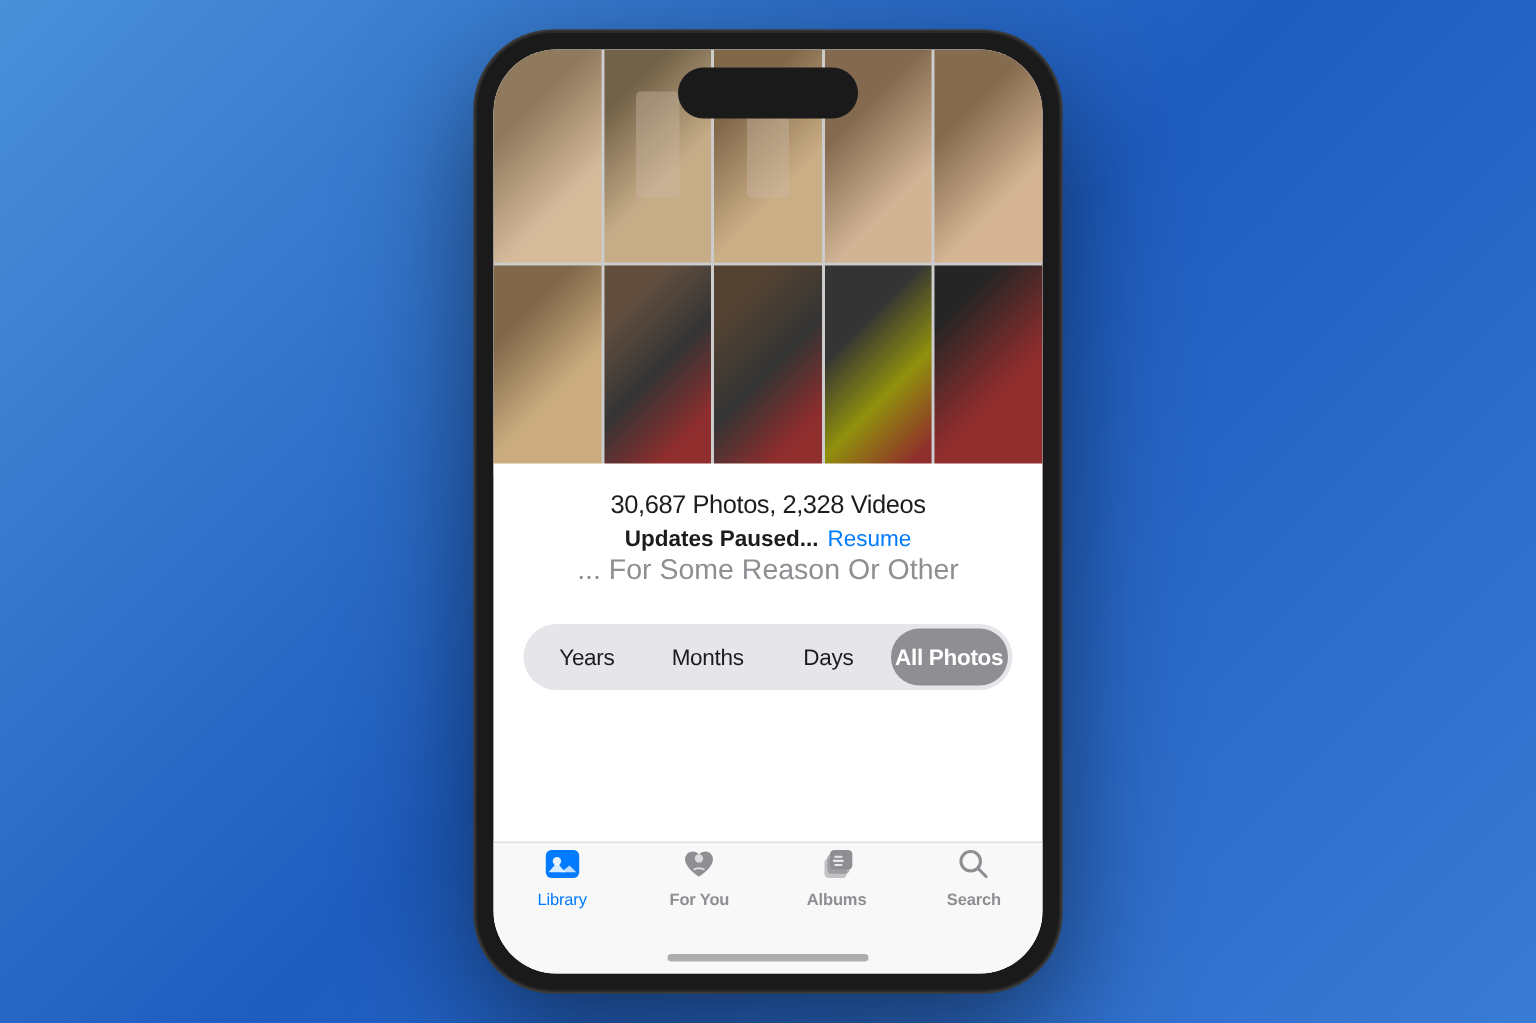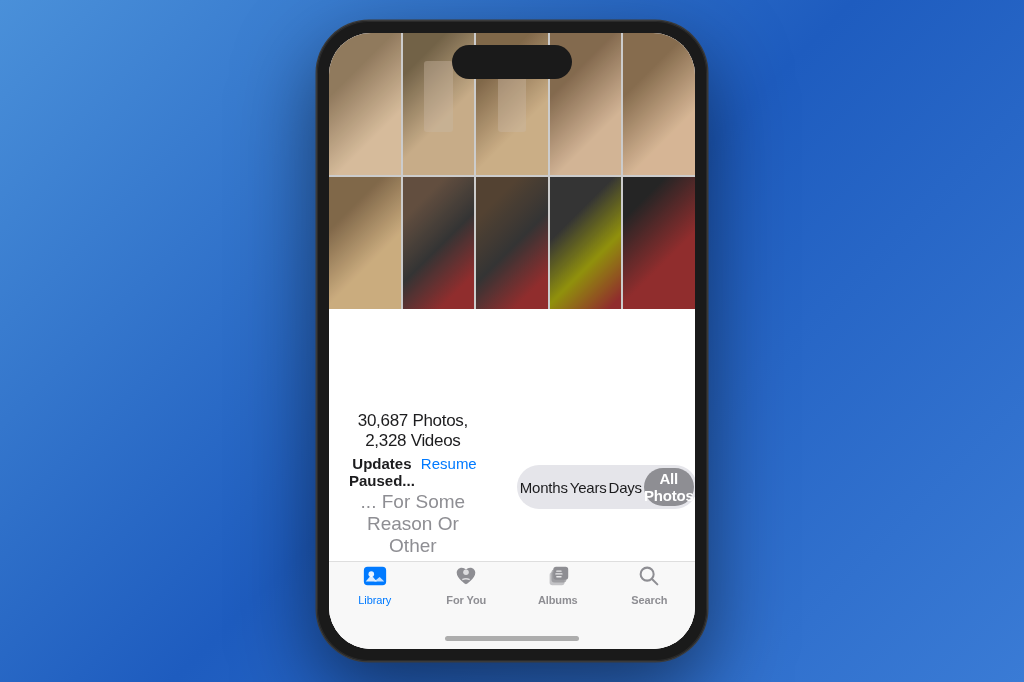--- a/index.html
+++ b/index.html
@@ -111,21 +111,21 @@
     
     .info-panel {
       position: absolute;
       bottom: 0;
       left: 0;
       right: 0;
       height: 340px;
       background: #ffffff;
       border-radius: 0;
       display: flex;
-      flex-direction: row;
+      flex-direction: column;
       align-items: center;
     }
 
     .stats-section {
       padding: 18px 20px 8px;
       text-align: center;
       width: 100%;
     }
 
     .stats-text {
@@ -291,22 +291,22 @@
       <div class="stats-section">
         <div class="stats-text">30,687 Photos, 2,328 Videos</div>
         <div class="updates-row">
           <span class="updates-paused">Updates Paused...</span>
           <span class="resume-link">Resume</span>
         </div>
         <div class="for-some-reason">... For Some Reason Or Other</div>
       </div>
 
       <div class="segmented-control">
+        <button class="seg-btn">Years</button>
         <button class="seg-btn">Months</button>
-        <button class="seg-btn">Years</button>
         <button class="seg-btn">Days</button>
         <button class="seg-btn active">All Photos</button>
       </div>
 
       <div class="tab-bar">
 
         <div class="tab-item active">
           <div class="tab-icon">
             <svg viewBox="0 0 28 28" fill="none" xmlns="http://www.w3.org/2000/svg">
 

